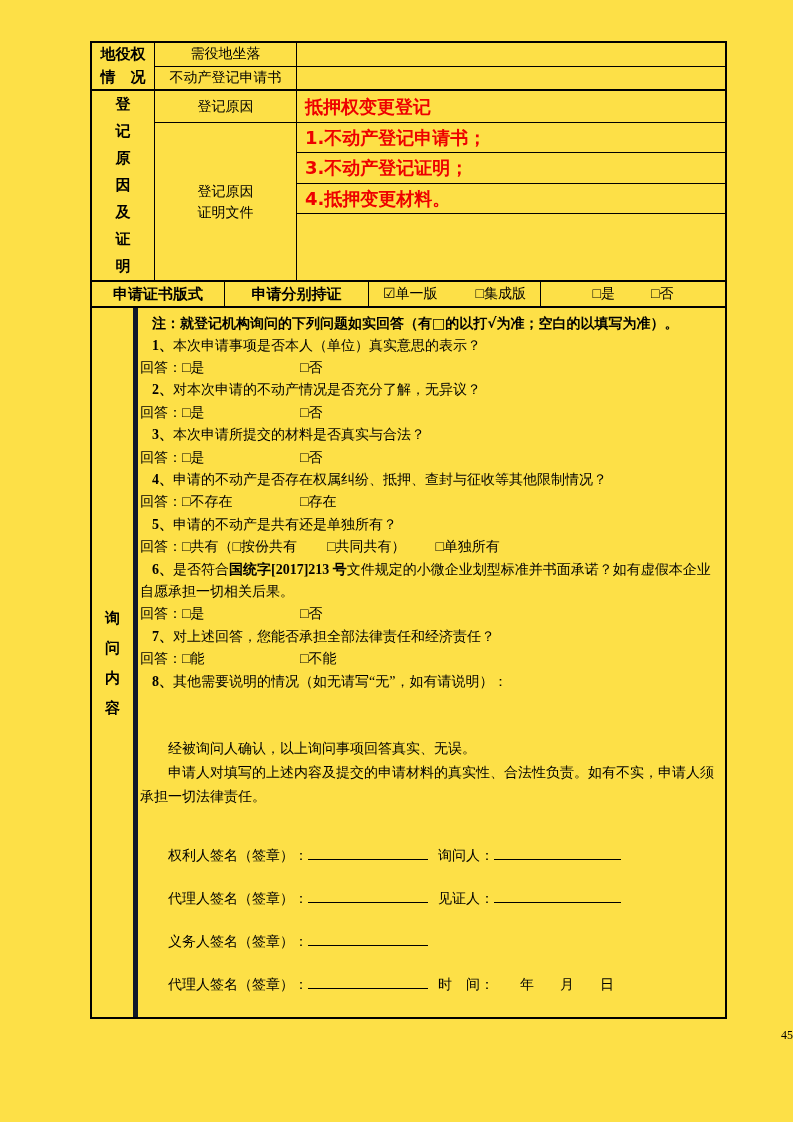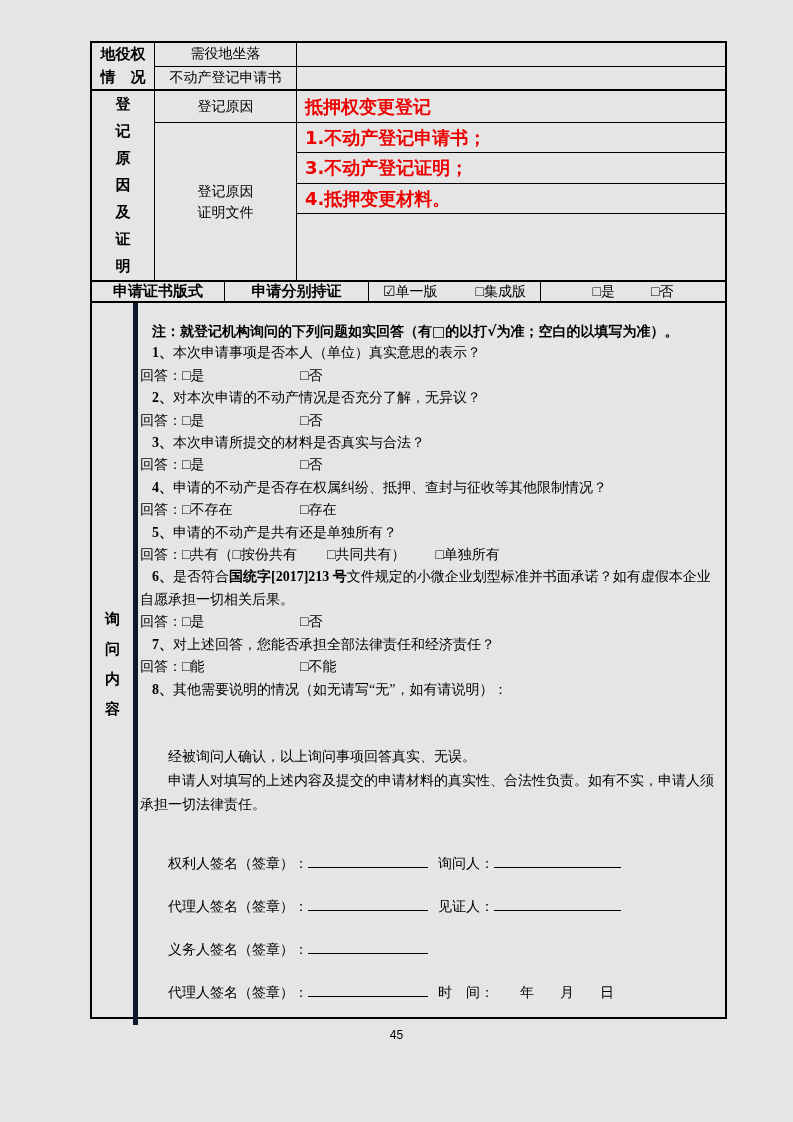--- a/index.html
+++ b/index.html
@@ -1,18 +1,18 @@
 <!DOCTYPE html>
 <html><head>
 <meta charset="utf-8">
 <style>
   * { box-sizing: border-box; margin: 0; padding: 0; }
   html,body { background:#ffffff; }
   .sheet {
-    position: relative; width: 793px; height: 1122px; background:#e5e5e5;
+    position: relative; width: 793px; height: 1122px; background:#fde047;
     font-family: "Liberation Serif", "DejaVu Serif", serif;
     color:#000; overflow: hidden;
   }
   .sans { font-family: "DejaVu Sans", "Liberation Sans", sans-serif; }
   .tbl {
     position:absolute; left:90px; top:41px; width:637px; height:978px;
     border:2px solid #000; display:flex; flex-direction:column;
   }
   .sec { display:flex; flex-direction:row; width:100%; }
   
@@ -47,38 +47,38 @@
   .sec-c .c { display:flex; align-items:center; justify-content:center; }
   .c1 { width:133px; border-right:1px solid #000; font-weight:bold; font-size:15px; }
   .c2 { width:172px; border-right:1px solid #000; font-size:14px; gap:38px; }
   .c3 { width:144px; border-right:1px solid #000; font-weight:bold; font-size:15px; }
   .c4 { flex:1; font-size:14px; gap:36px; }
   .ckopt { white-space:nowrap; }
   
   .sec-d { flex:1; }
   .sec-d .head { width:46px; border-right:5px solid #0f172a; display:flex; align-items:center; justify-content:center; }
   .sec-d .head .vlabel { line-height:30px; }
-  .d-body { flex:1; padding:17px 8px 0 2px; font-size:14px; }
+  .d-body { flex:1; padding:4px 8px 0 2px; font-size:14px; }
   .note { font-weight:bold; line-height:22.4px; text-indent:12px; font-family:"DejaVu Sans","Liberation Sans",sans-serif; }
   .q { line-height:22.4px; text-indent:12px; }
   .q .num, .q .b { font-weight:bold; }
   .ans { line-height:22.4px; }
   .ans .opt { display:inline-block; min-width:118px; }
   .ans .opt.last { min-width:0; }
   .ans .opt.sm { min-width:0; margin-right:30px; }
   .confirm { margin-top:44px; line-height:24px; }
   .confirm p { text-indent:28px; }
   .sigs { margin-top:36px; }
   .sig-row { display:flex; padding-left:28px; height:22px; line-height:22px; margin-bottom:21px; }
   .sig-left { width:270px; flex:none; white-space:nowrap; }
   .sig-right { white-space:nowrap; }
   .uline { display:inline-block; height:15px; border-bottom:1px solid #000; vertical-align:baseline; }
   .ul-l { width:120px; } .ul-r { width:127px; }
   .du { margin-left:26px; }
-  .pageno { position:absolute; left:0; right:0; top:1028px; text-align:center; font-size:12px; font-family:Liberation Sans, sans-serif; }
+  .pageno { position:absolute; left:0; right:0; top:1028px; text-align:right; font-size:12px; font-family:Liberation Serif, serif; }
 </style>
 </head>
 <body>
 
 <div class="sheet">
   <div class="tbl">
 
     <div class="sec sec-a">
       <div class="head">
         <span>地役权</span>

